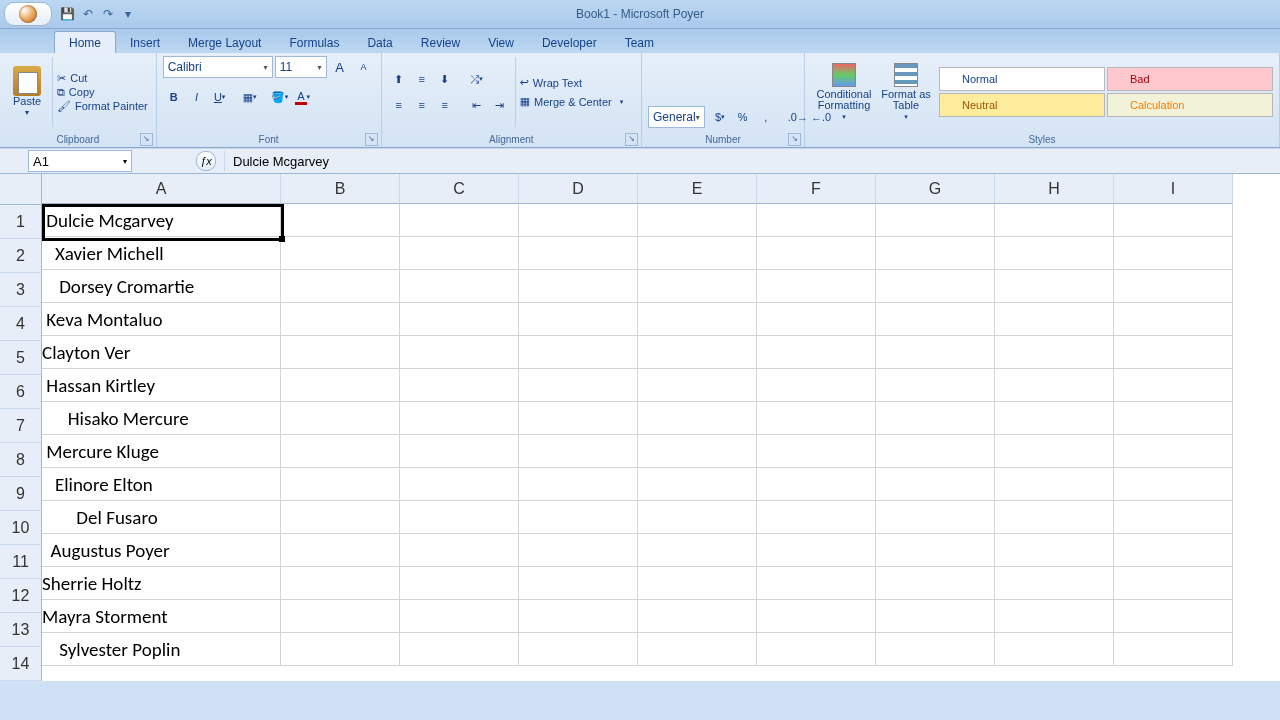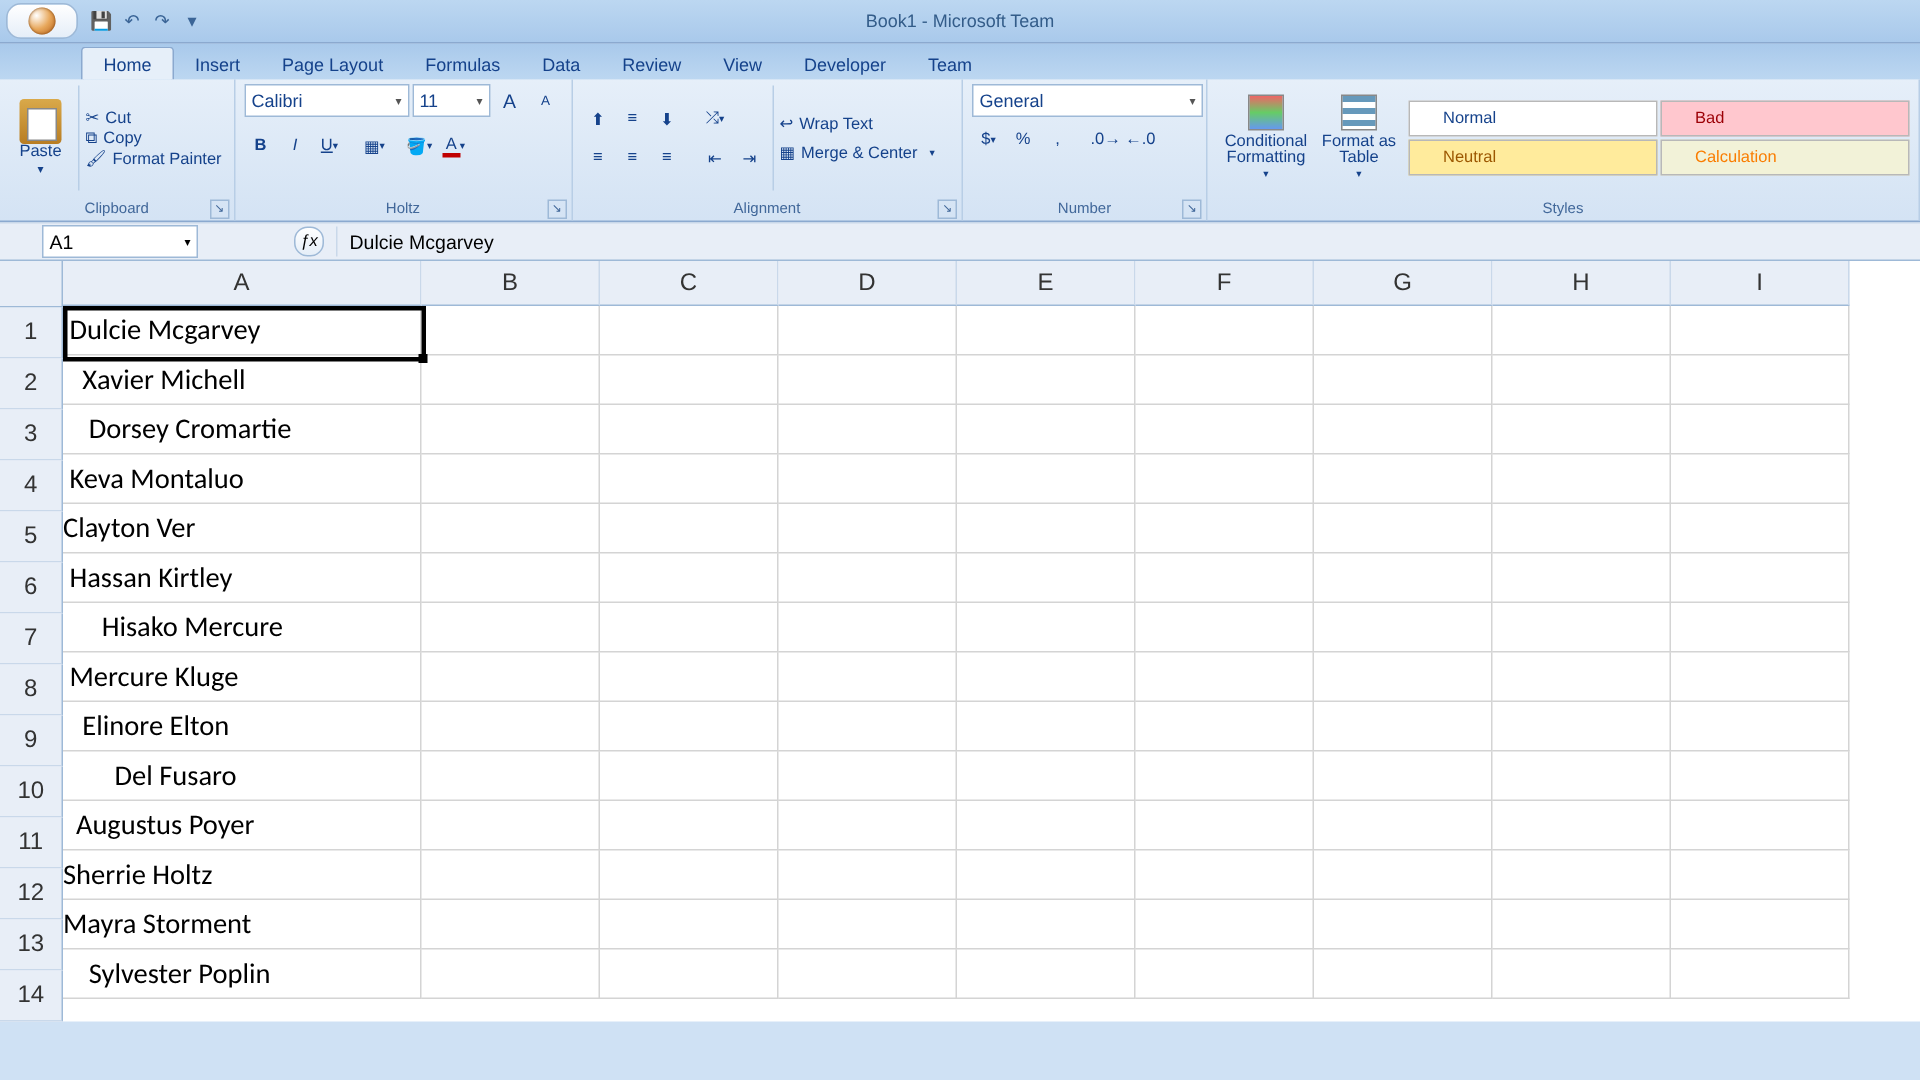--- a/index.html
+++ b/index.html
@@ -58,27 +58,27 @@
 <div class="titlebar">
   <div class="office-btn">
       <div class="office-orb"></div>
     </div>
   <div class="qat">
     <div class="qat-btn">💾</div>
     <div class="qat-btn">↶</div>
     <div class="qat-btn">↷</div>
     <div class="qat-btn">▾</div>
   </div>
-  <div class="title-text">Book1 - Microsoft Team</div>
+  <div class="title-text">Book1 - Microsoft Poyer</div>
 </div>
 
 <div class="ribbon-tabs">
   <div class="rtab active">Home</div>
   <div class="rtab">Insert</div>
-  <div class="rtab">Page Layout</div>
+  <div class="rtab">Merge Layout</div>
   <div class="rtab">Formulas</div>
   <div class="rtab">Data</div>
   <div class="rtab">Review</div>
   <div class="rtab">View</div>
   <div class="rtab">Developer</div>
   <div class="rtab">Team</div>
 </div>
 
 <div class="ribbon">
   <div class="group" style="width:168px">
@@ -142,21 +142,21 @@
             <span>🪣</span>
             <span style="font-size:7px">▾</span>
           </div>
         <div class="rbtn">
             <span style="border-bottom:3px solid #c00000;padding:0 2px">A</span>
             <span style="font-size:7px">▾</span>
           </div>
       </div>
     </div>
     <div class="group-label">
-        <span>Holtz</span>
+        <span>Font</span>
         <div class="dlg-launcher">↘</div>
       </div>
   </div>
 
   <div class="group" style="width:280px">
     <div class="group-body">
       <div style="display:flex;flex-direction:column;gap:4px">
         <div class="btnrow">
           <div class="rbtn">⬆</div>
           <div class="rbtn">≡</div>
@@ -186,21 +186,21 @@
           </div>
       </div>
     </div>
     <div class="group-label">
         <span>Alignment</span>
         <div class="dlg-launcher">↘</div>
       </div>
   </div>
 
   <div class="group" style="width:162px">
-    <div class="group-body" style="flex-direction:column;align-items:flex-start;gap:4px">
+    <div class="group-body" style="flex-direction:row;align-items:flex-end;gap:4px">
       <div class="combo" style="width:144px">
           <span>General</span>
           <span class="arr">▾</span>
         </div>
       <div class="btnrow">
         <div class="rbtn">$<span style="font-size:7px">▾</span></div>
         <div class="rbtn">%</div>
         <div class="rbtn">,</div>
         <div style="width:8px"></div>
         <div class="rbtn">.0→</div>

